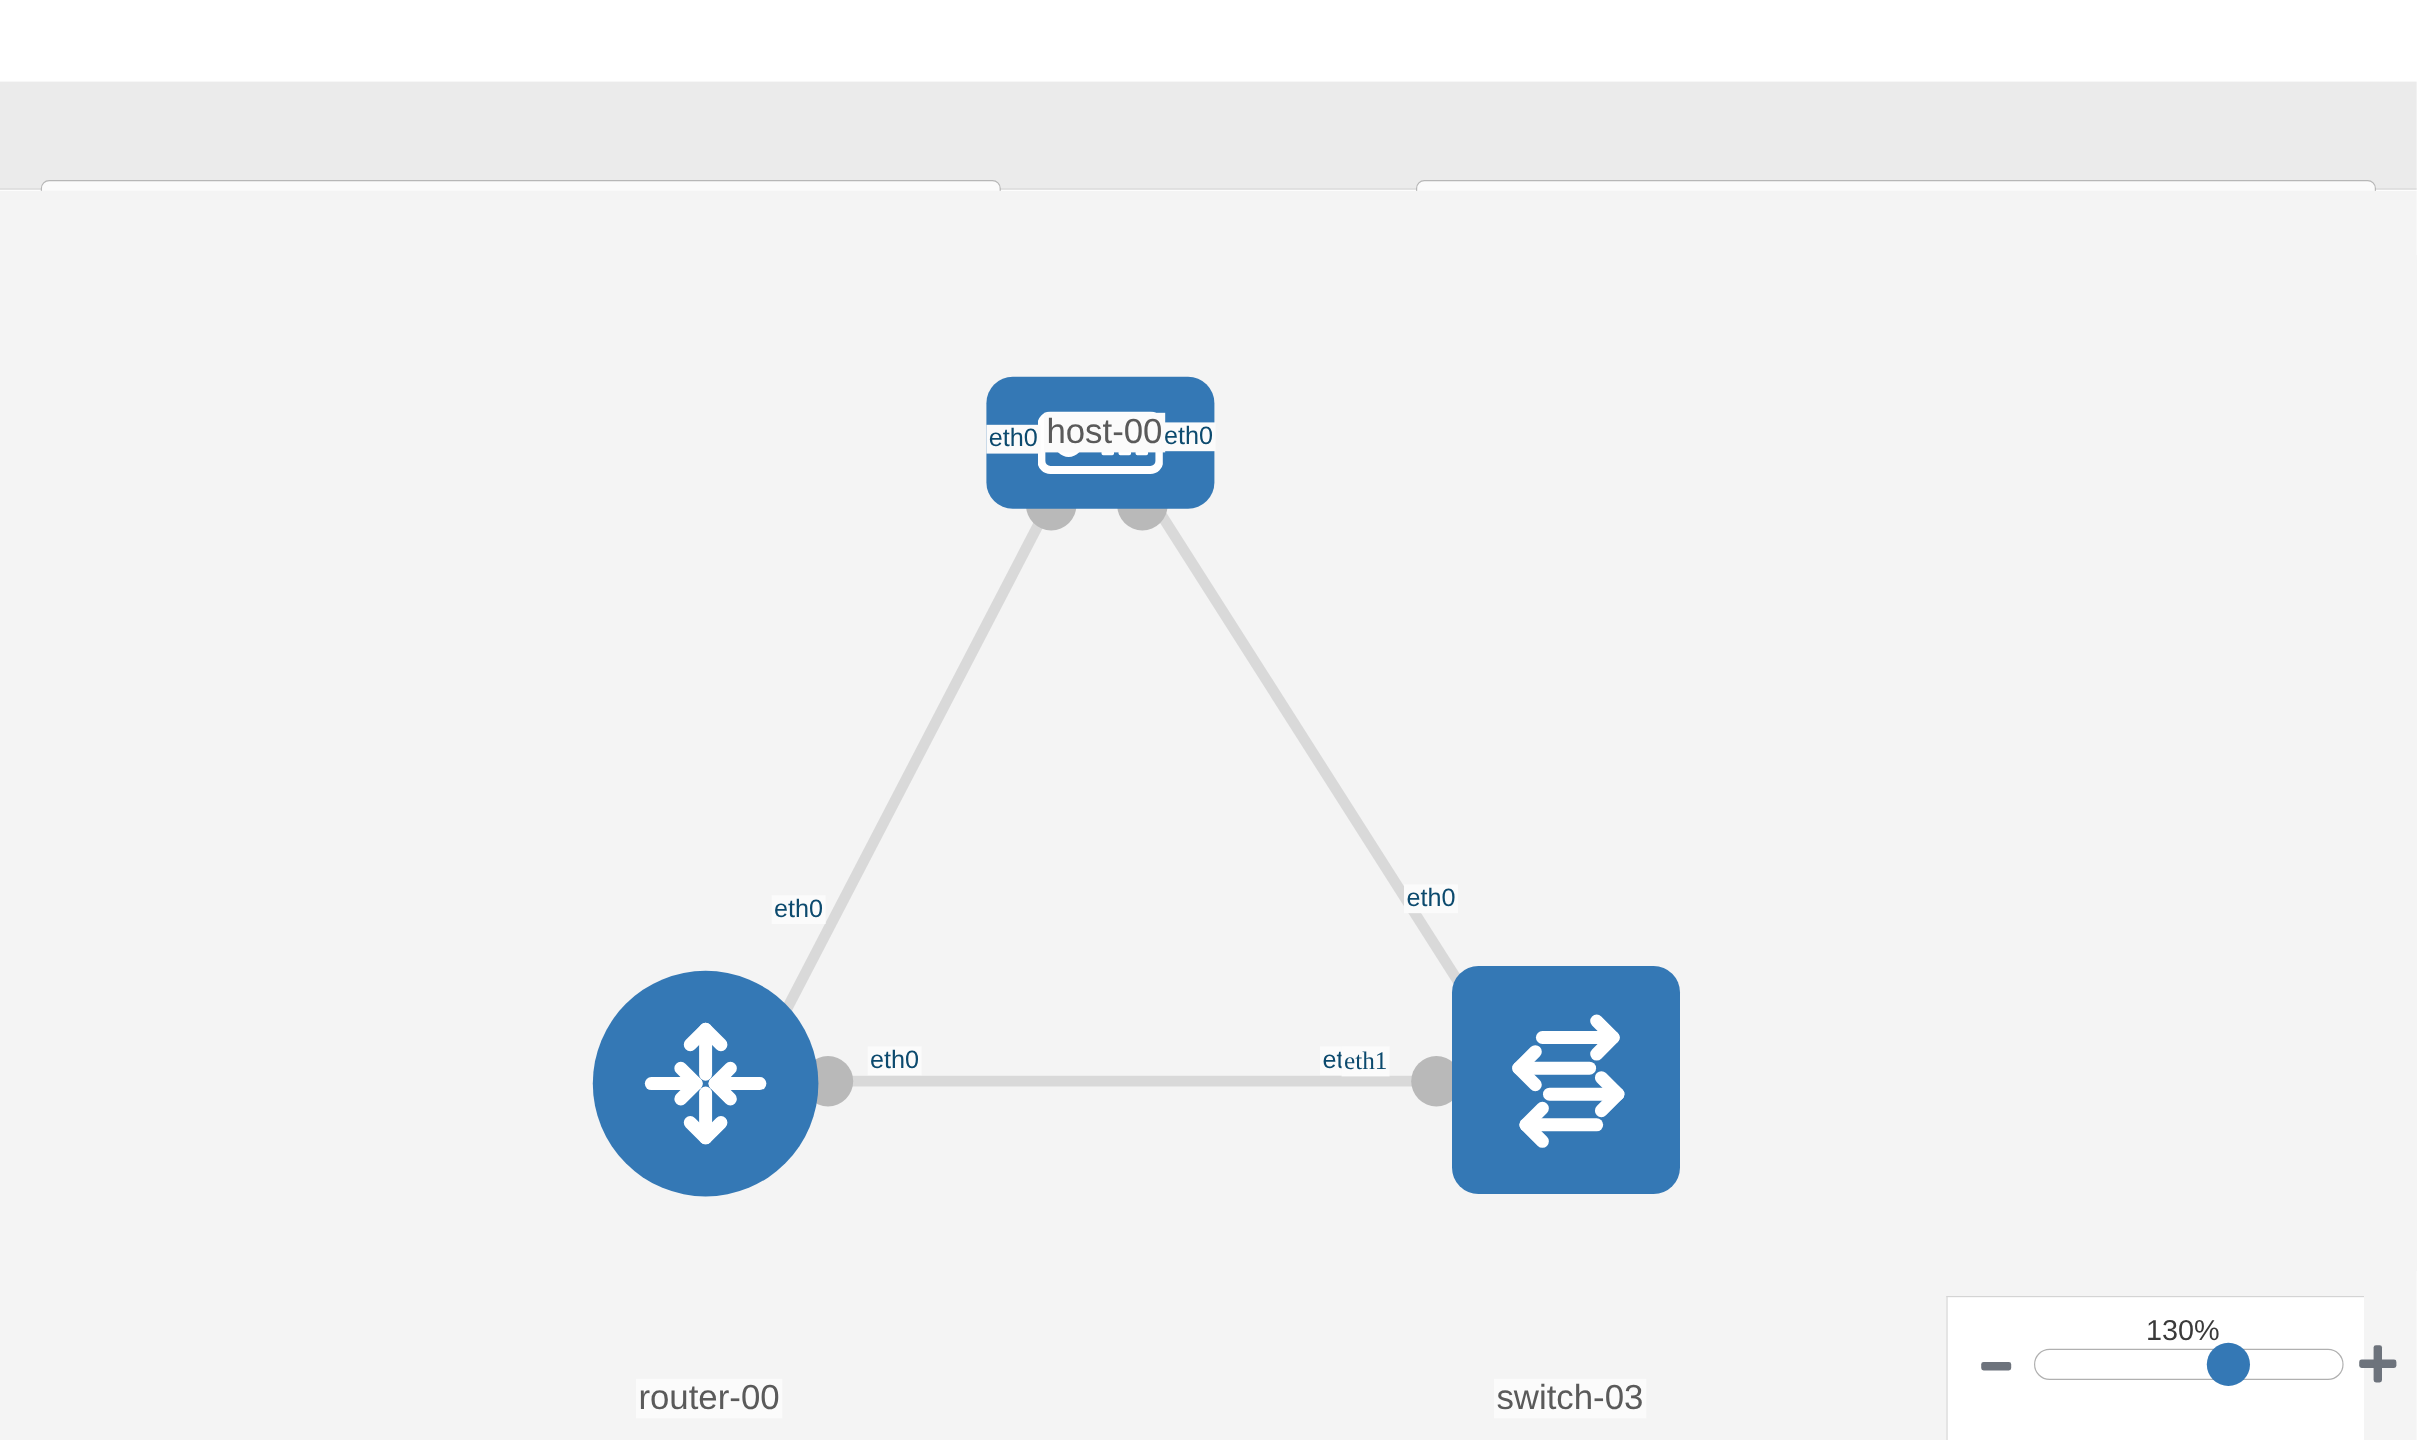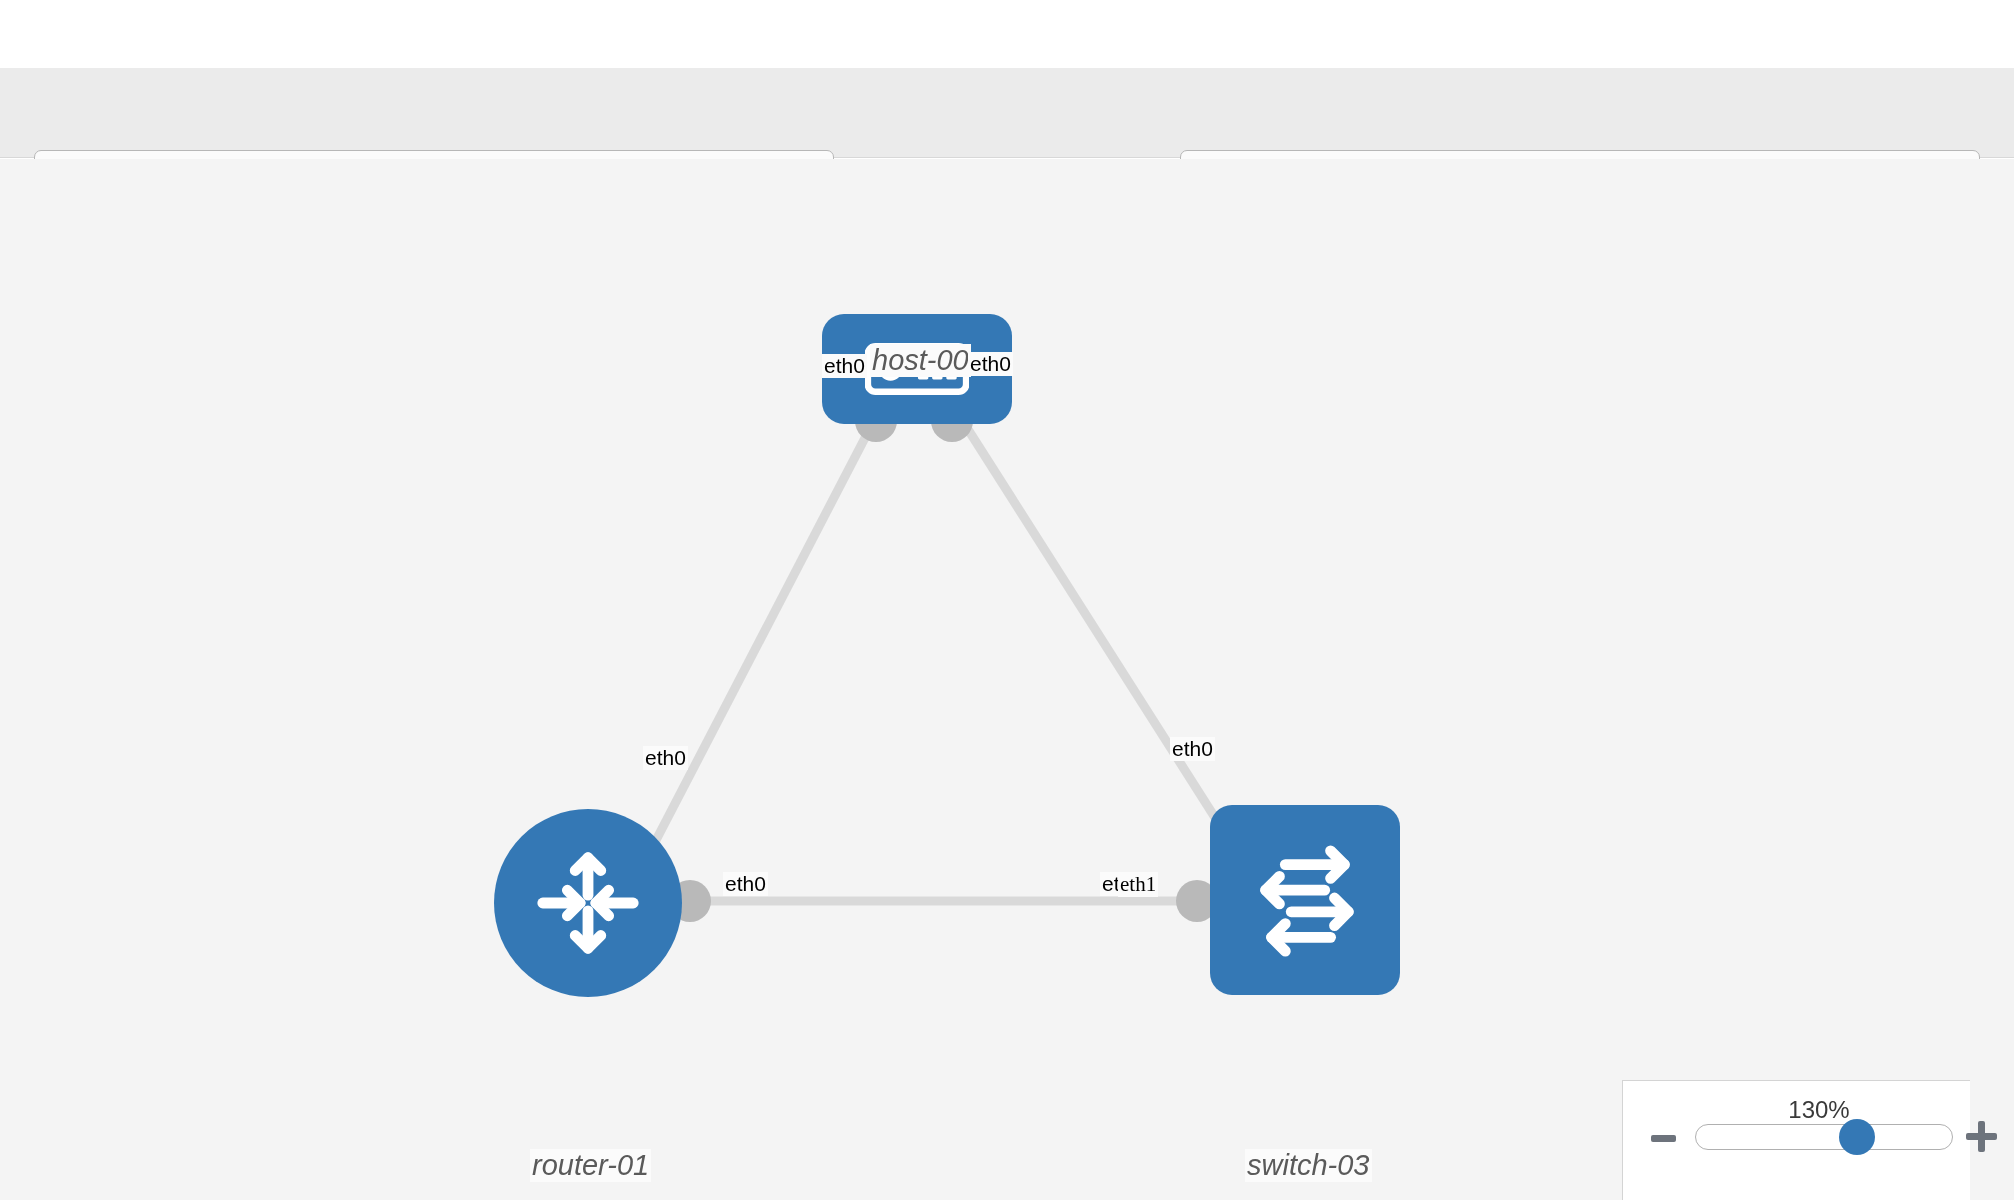--- a/index.html
+++ b/index.html
@@ -136,30 +136,29 @@
     border-radius: 22px;
   }
 
   .node-label {
     position: absolute;
     font-size: 29px;
     color: #5a5a5a;
     background: #fbfbfb;
     white-space: nowrap;
     padding: 0 2px;
-    font-style: italic;
   }
   #label-host   { left: 870px; top: 185px; }
   #label-router { left: 530px; top: 990px; }
   #label-switch { left: 1245px; top: 990px; }
 
   .port-label {
     position: absolute;
     font-size: 21px;
-    color: #000000;
+    color: #0c4a6e;
     background: #fbfbfb;
     white-space: nowrap;
     padding: 0 2px;
   }
   #port-host-left   { left: 822px;  top: 195px; }
   #port-host-right  { left: 968px;  top: 193px; }
   #port-router-up   { left: 643px;  top: 587px; }
   #port-switch-up   { left: 1170px; top: 578px; }
   #port-router-e0   { left: 723px;  top: 713px; }
   #port-switch-e0   { left: 1100px; top: 713px; }
@@ -324,21 +323,21 @@
           <line x1="46" y1="72" x2="104" y2="72"></line>
           <polyline points="90,58 104,72 90,86"></polyline>
 
           <line x1="86" y1="98" x2="26" y2="98"></line>
           <polyline points="40,84 26,98 40,112"></polyline>
         </g>
       </svg>
     </div>
 
     <div class="node-label" id="label-host">host-00</div>
-    <div class="node-label" id="label-router">router-01</div>
+    <div class="node-label" id="label-router">router-00</div>
     <div class="node-label" id="label-switch">switch-03</div>
 
     <div class="port-label" id="port-host-left">eth0</div>
     <div class="port-label" id="port-host-right">eth0</div>
     <div class="port-label" id="port-router-up">eth0</div>
     <div class="port-label" id="port-switch-up">eth0</div>
     <div class="port-label" id="port-router-e0">eth0</div>
     <div class="port-label" id="port-switch-e0">eth</div>
     <div class="port-label" id="port-switch-e1">eth1</div>
 

